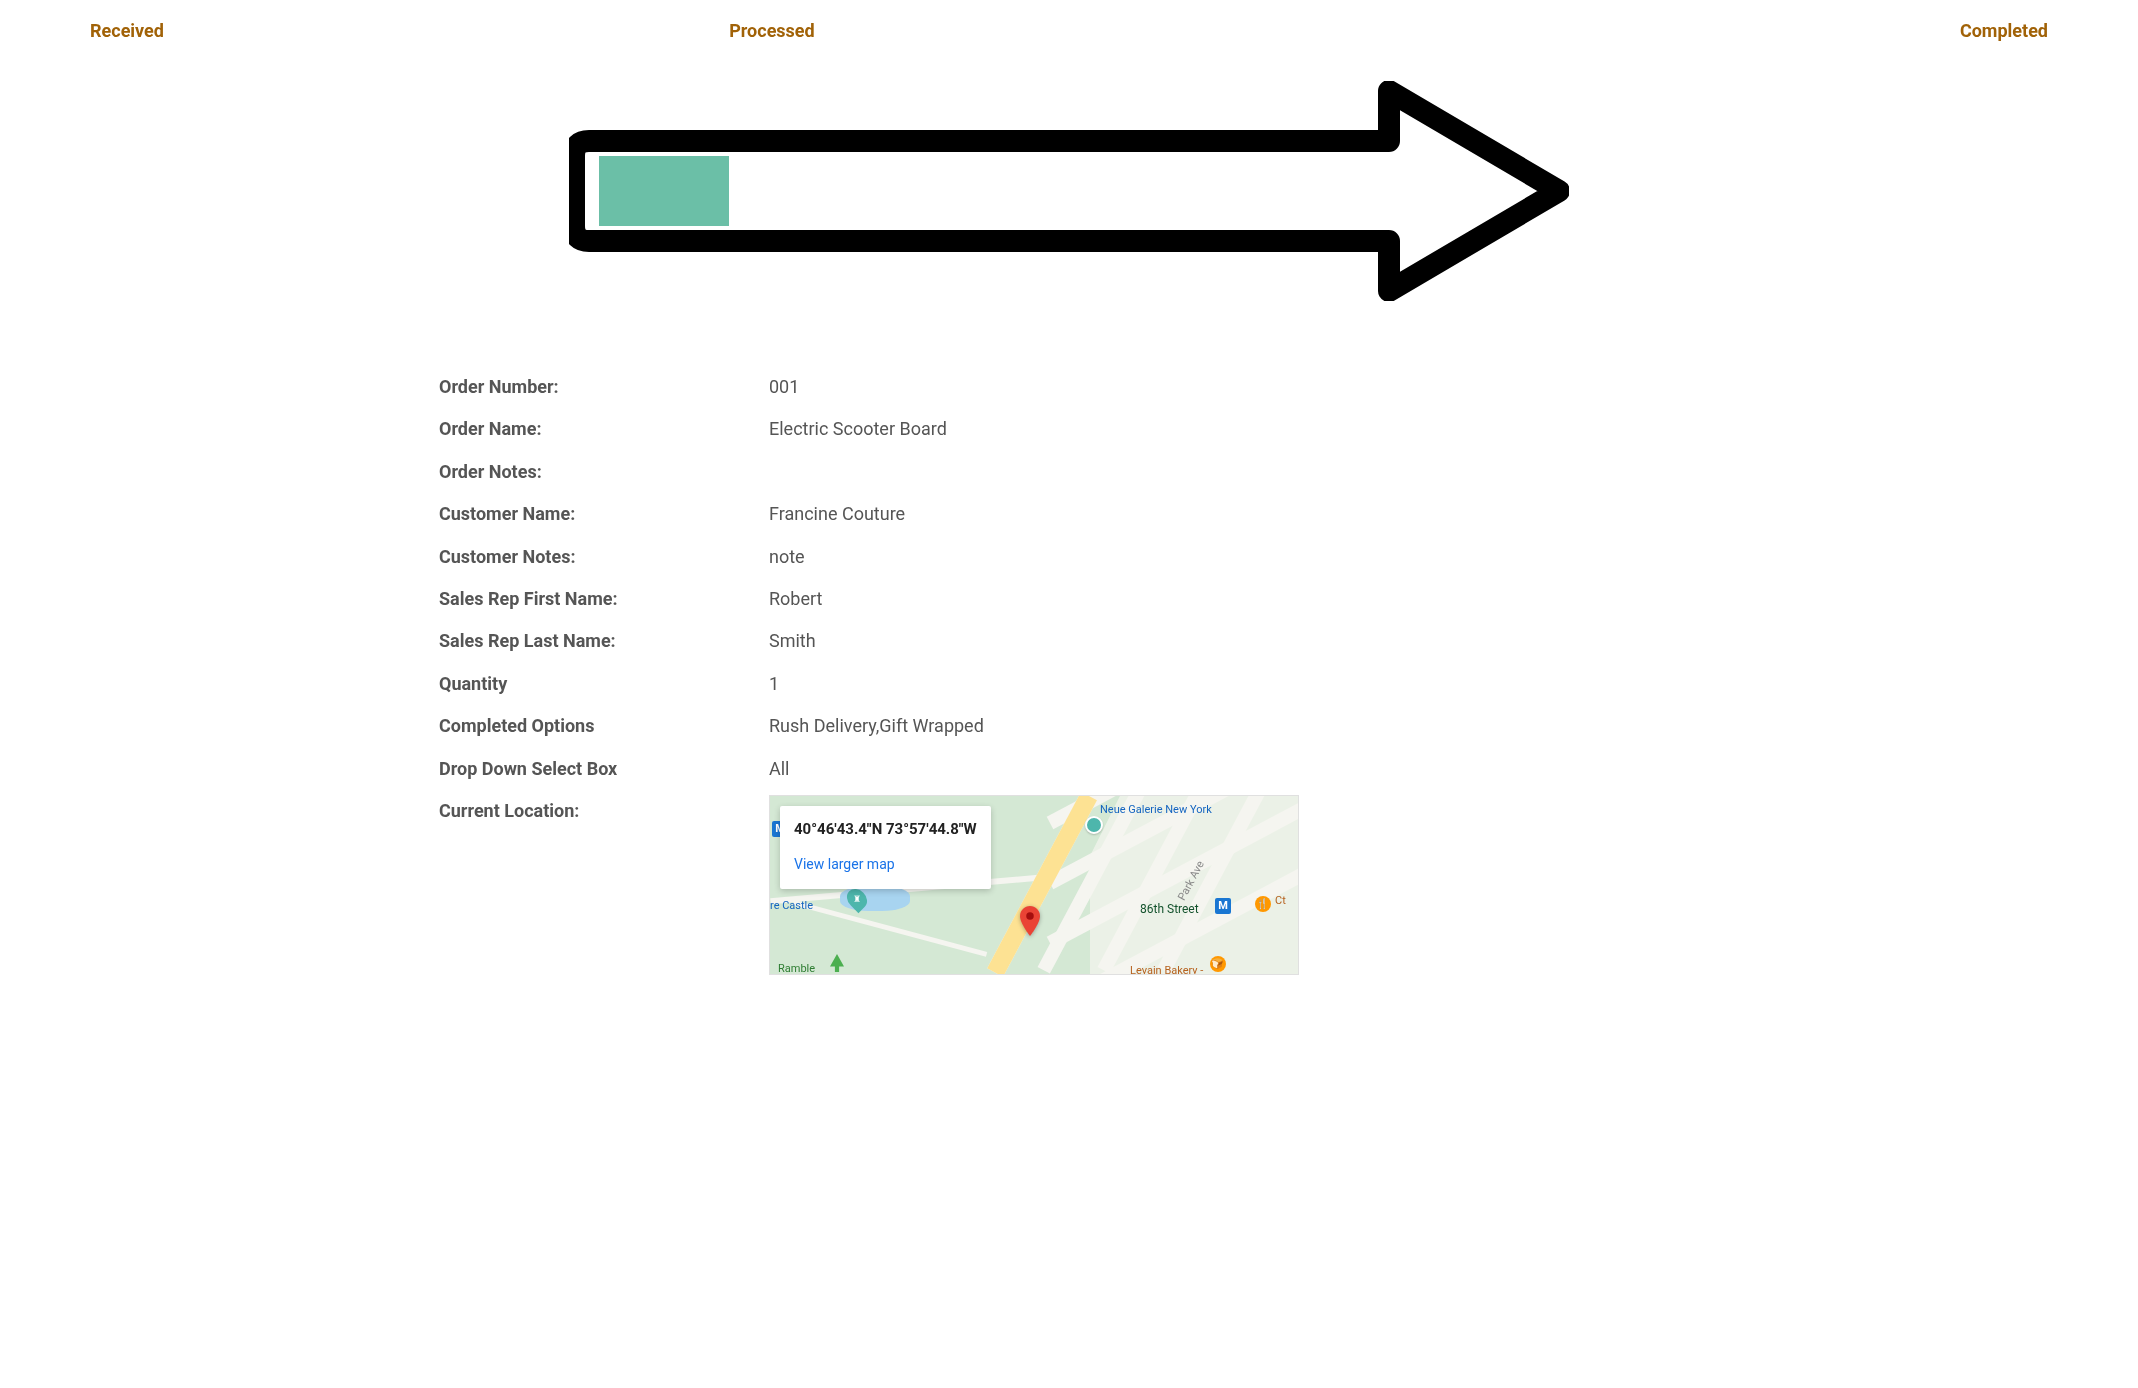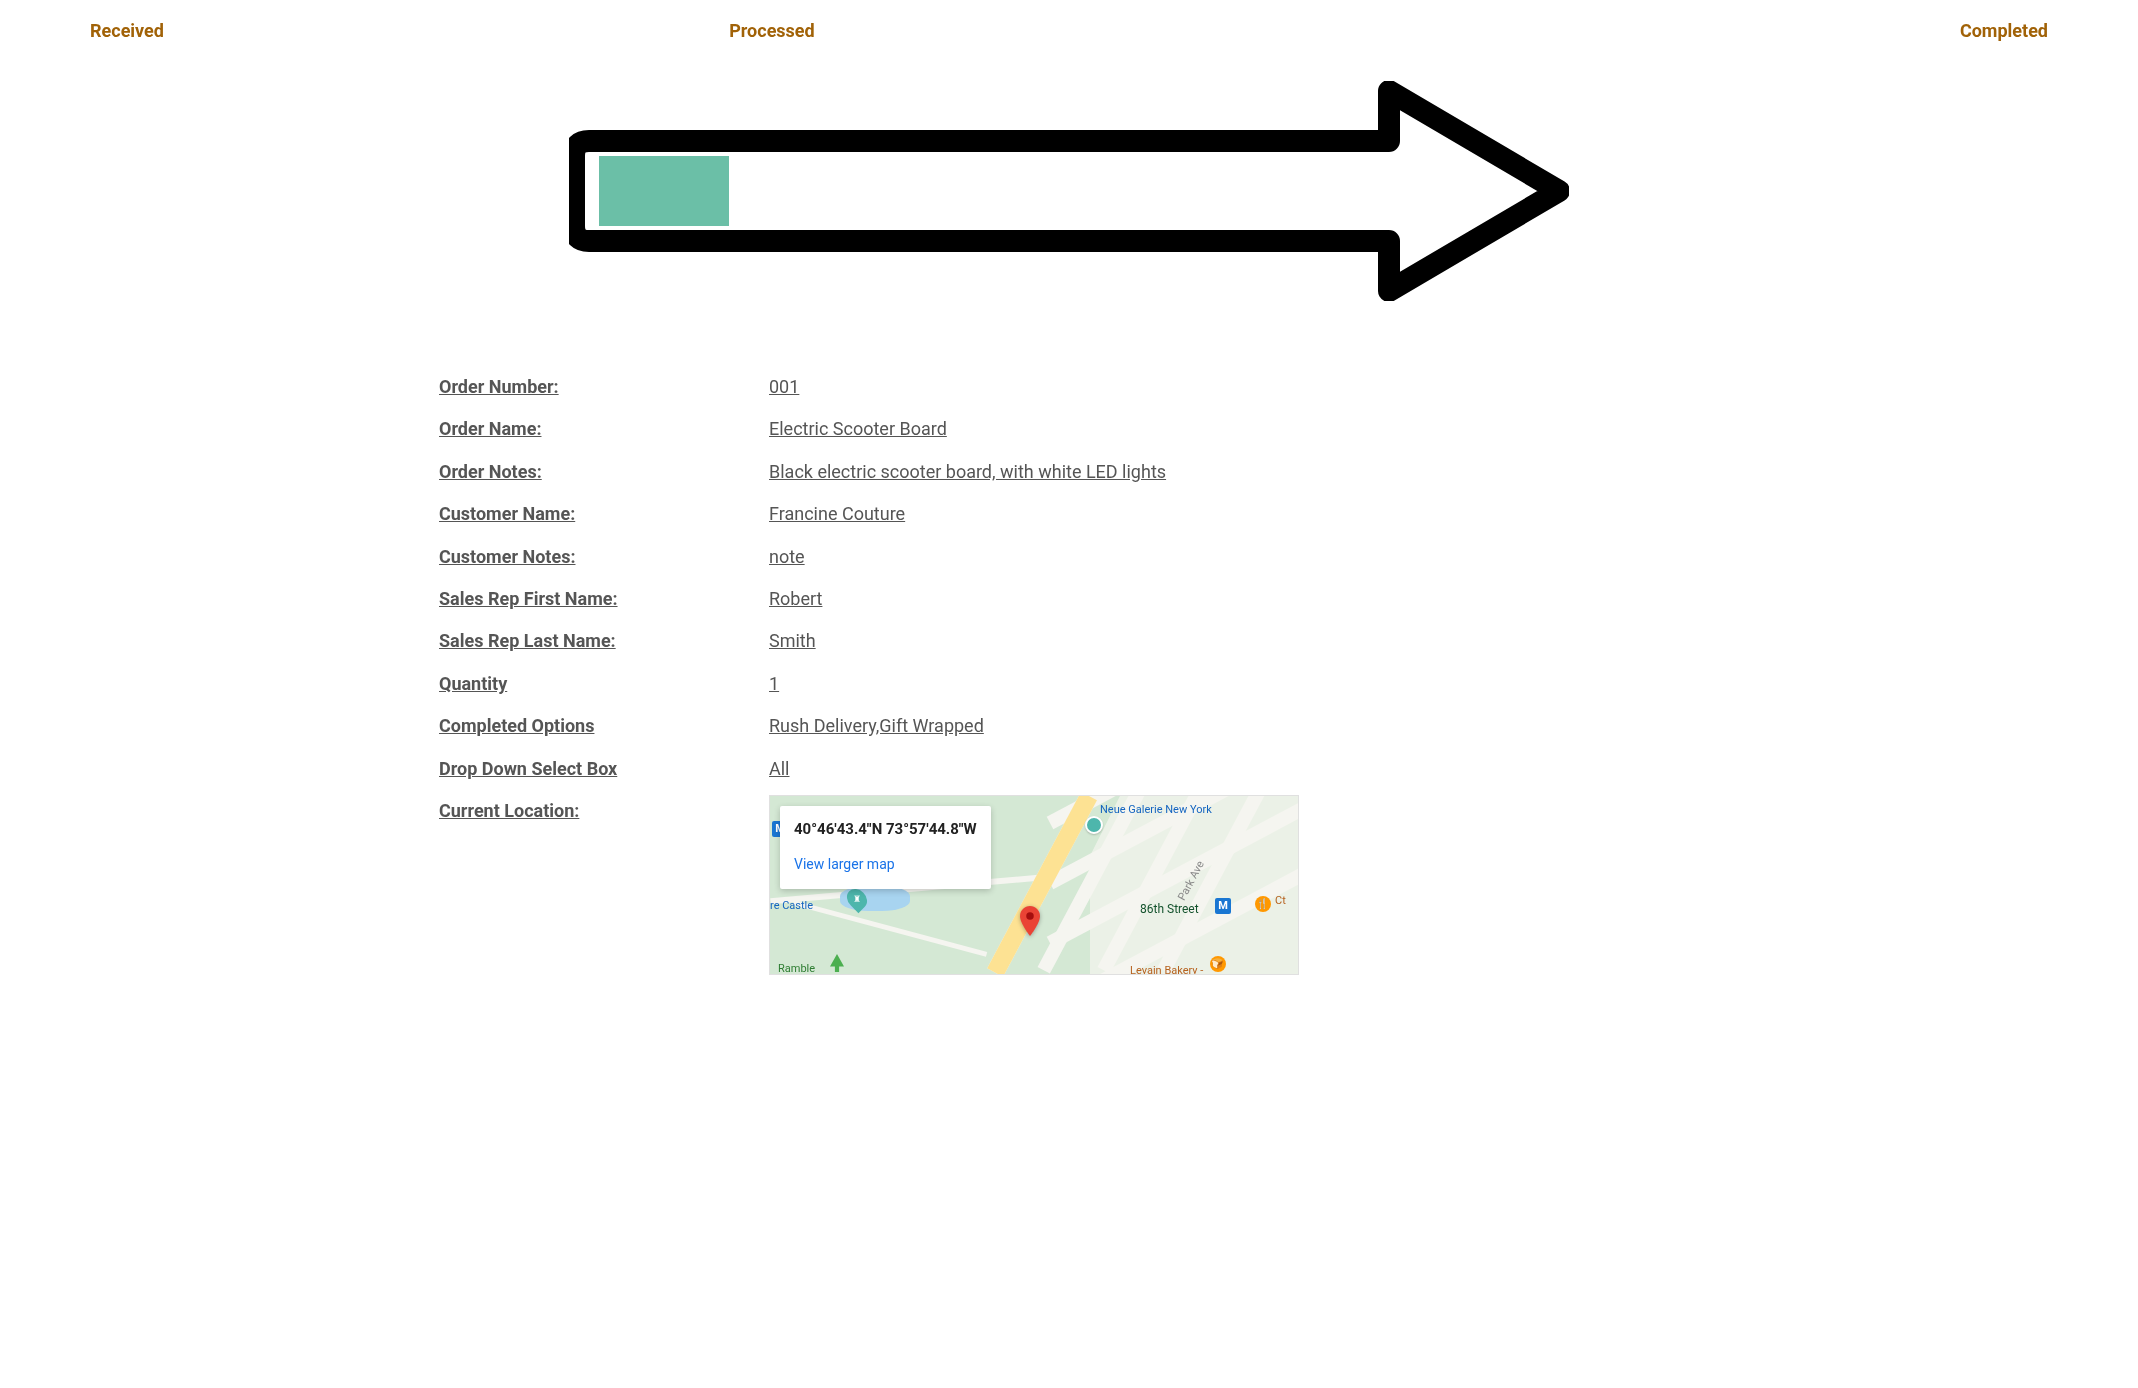--- a/index.html
+++ b/index.html
@@ -34,21 +34,20 @@
     .arrow-svg {
       width: 100%;
       max-width: 1000px;
       height: auto;
     }
     .details-table {
       width: 100%;
       max-width: 1300px;
       margin: 0 auto;
       padding-left: 20px;
-      text-decoration: underline;
     }
     .detail-row {
       display: flex;
       margin-bottom: 10px;
       font-size: 18px;
       line-height: 1.8;
     }
     .detail-label {
       width: 330px;
       font-weight: 700;
@@ -213,21 +212,20 @@
   <div class="detail-row">
     <div class="detail-label">Order Number:</div>
     <div class="detail-value">001</div>
   </div>
   <div class="detail-row">
     <div class="detail-label">Order Name:</div>
     <div class="detail-value">Electric Scooter Board</div>
   </div>
   <div class="detail-row">
     <div class="detail-label">Order Notes:</div>
-    <div class="detail-value">Black electric scooter board, with white LED lights</div>
   </div>
   <div class="detail-row">
     <div class="detail-label">Customer Name:</div>
     <div class="detail-value">Francine Couture</div>
   </div>
   <div class="detail-row">
     <div class="detail-label">Customer Notes:</div>
     <div class="detail-value">note</div>
   </div>
   <div class="detail-row">

